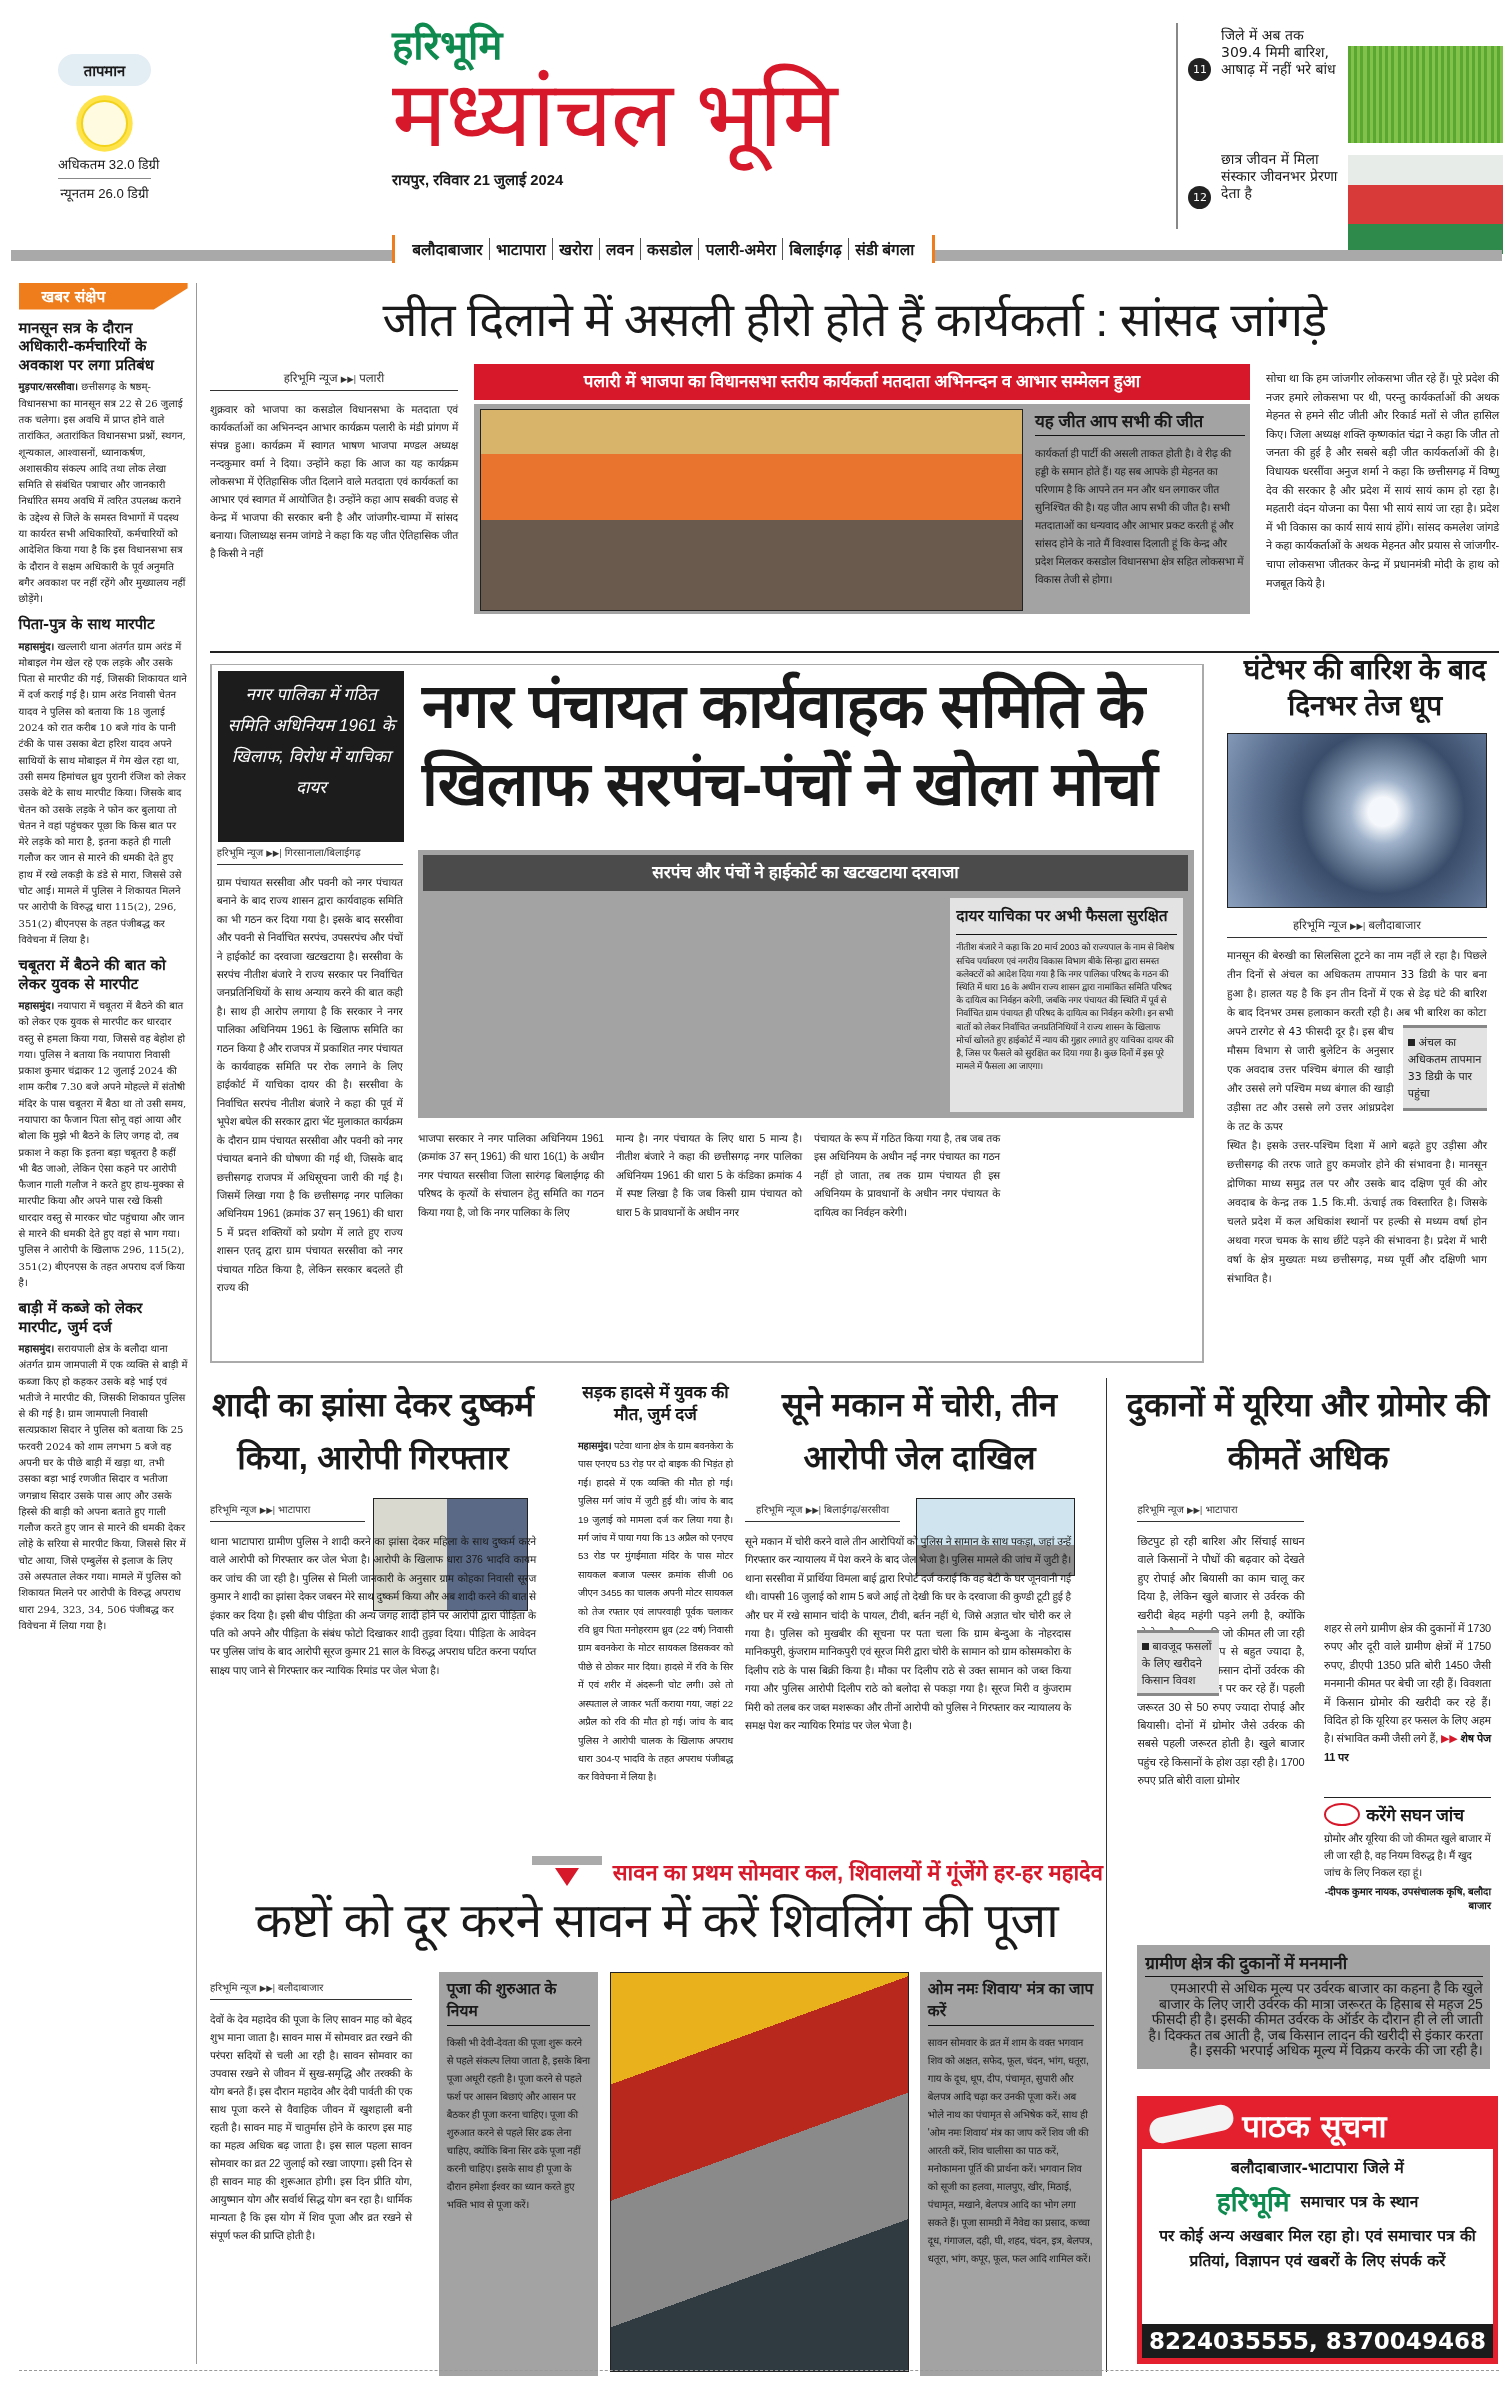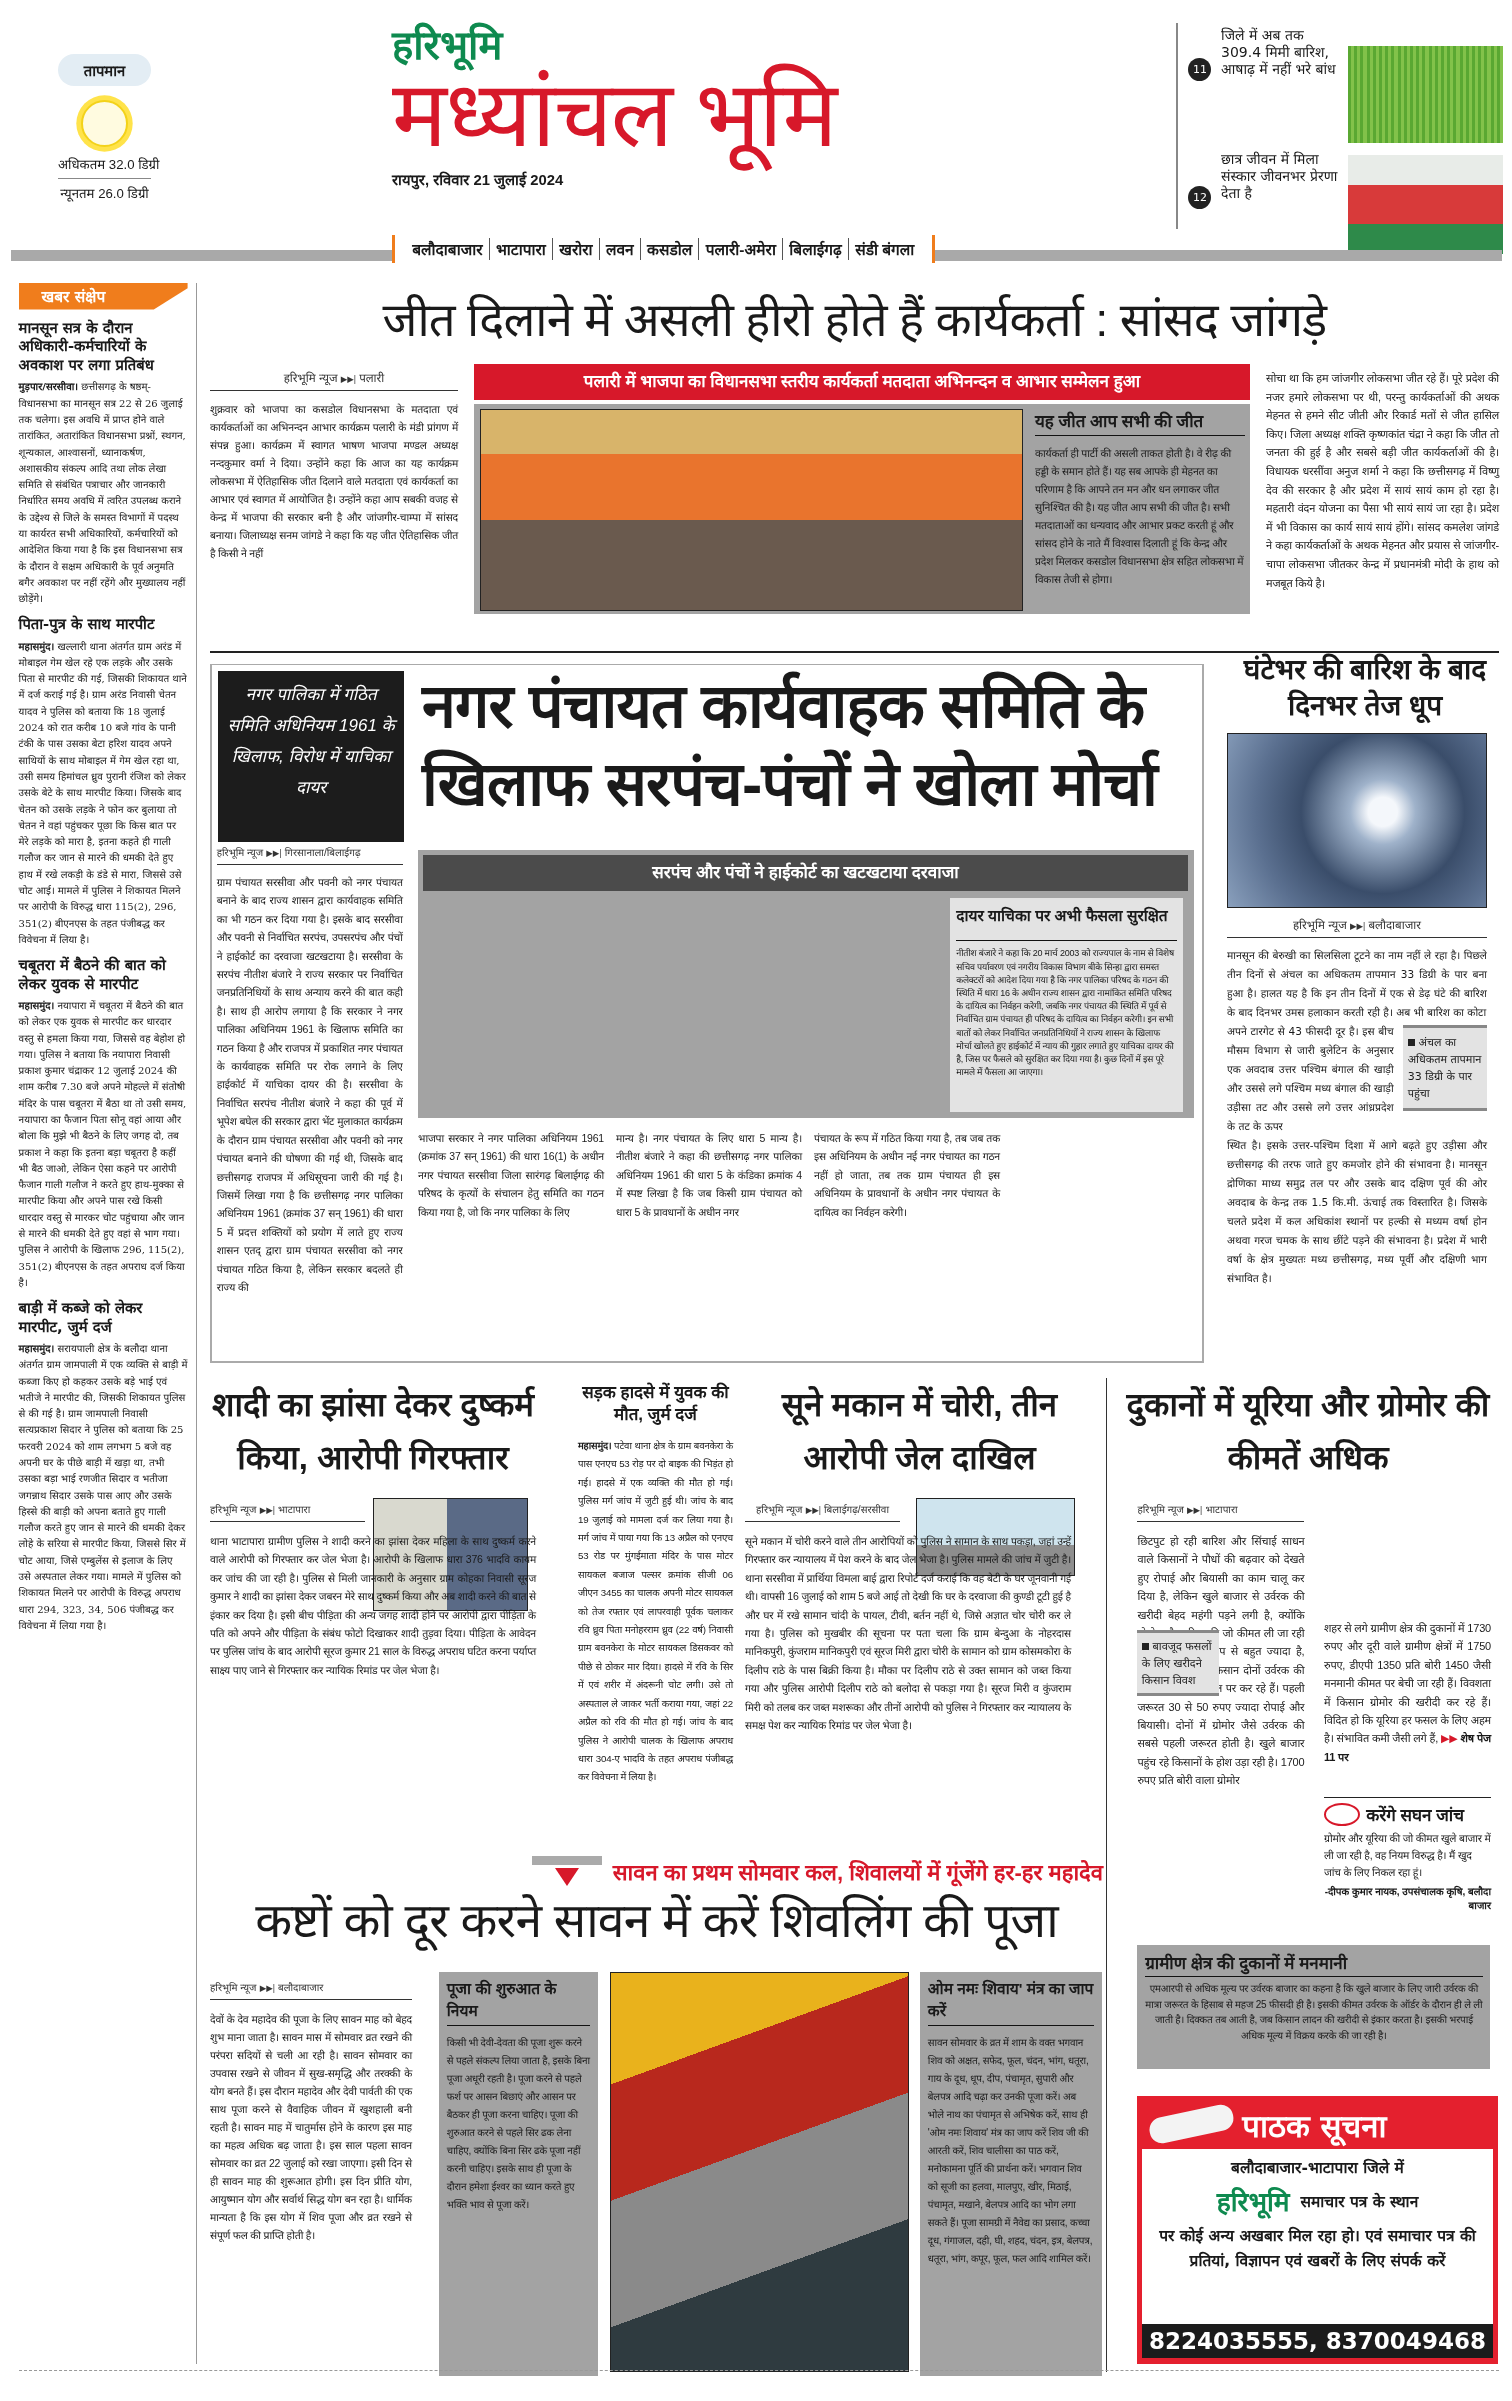--- a/index.html
+++ b/index.html
@@ -103,21 +103,21 @@
   <h1 class="cond" style="position:absolute;left:210px;top:6.2px;font-size:61px;line-height:70px;font-weight:bold;letter-spacing:-0.8px;white-space:nowrap;">नगर पंचायत कार्यवाहक समिति के</h1>
   <h1 class="cond" style="position:absolute;left:210px;top:84px;font-size:61px;line-height:70px;font-weight:bold;letter-spacing:-0.8px;white-space:nowrap;">खिलाफ सरपंच-पंचों ने खोला मोर्चा</h1>
   <div class="byline" style="position:absolute;left:4.7px;top:180px;width:186px;font-size:10px;">
     <span>हरिभूमि न्यूज</span><span class="arr">▶▶|</span><span>गिरसानाला/बिलाईगढ़</span>
   </div>
   <p class="bodyc" style="position:absolute;left:4.7px;top:208px;width:186px;font-size:10.5px;line-height:18.4px;">ग्राम पंचायत सरसीवा और पवनी को नगर पंचायत बनाने के बाद राज्य शासन द्वारा कार्यवाहक समिति का भी गठन कर दिया गया है। इसके बाद सरसीवा और पवनी से निर्वाचित सरपंच, उपसरपंच और पंचों ने हाईकोर्ट का दरवाजा खटखटाया है। सरसीवा के सरपंच नीतीश बंजारे ने राज्य सरकार पर निर्वाचित जनप्रतिनिधियों के साथ अन्याय करने की बात कही है। साथ ही आरोप लगाया है कि सरकार ने नगर पालिका अधिनियम 1961 के खिलाफ समिति का गठन किया है और राजपत्र में प्रकाशित नगर पंचायत के कार्यवाहक समिति पर रोक लगाने के लिए हाईकोर्ट में याचिका दायर की है। सरसीवा के निर्वाचित सरपंच नीतीश बंजारे ने कहा की पूर्व में भूपेश बघेल की सरकार द्वारा भेंट मुलाकात कार्यक्रम के दौरान ग्राम पंचायत सरसीवा और पवनी को नगर पंचायत बनाने की घोषणा की गई थी, जिसके बाद छत्तीसगढ़ राजपत्र में अधिसूचना जारी की गई है। जिसमें लिखा गया है कि छत्तीसगढ़ नगर पालिका अधिनियम 1961 (क्रमांक 37 सन् 1961) की धारा 5 में प्रदत्त शक्तियों को प्रयोग में लाते हुए राज्य शासन एतद् द्वारा ग्राम पंचायत सरसीवा को नगर पंचायत गठित किया है, लेकिन सरकार बदलते ही राज्य की</p>
 
   <div class="ltblue" style="position:absolute;left:206px;top:185px;width:776px;height:268px;"></div>
   <div class="cond" style="position:absolute;left:211px;top:190px;width:765px;height:36px;background:#4b4b4b;color:#fff;font-size:17px;line-height:36px;text-align:center;font-weight:bold;">सरपंच और पंचों ने हाईकोर्ट का खटखटाया दरवाजा</div>
   <div class="sidebox" style="position:absolute;left:738px;top:233px;width:233px;height:214px;padding:6.2px;">
-    <h4 class="cond" style="font-size:15.5px;line-height:23px;border-bottom:1.6px solid #111;padding-bottom:13px;margin-bottom:6.2px;">दायर याचिका पर अभी फैसला सुरक्षित</h4>
+    <h4 class="cond" style="font-size:15.5px;line-height:23px;border-bottom:1.6px solid #111;padding-bottom:7px;margin-bottom:6.2px;">दायर याचिका पर अभी फैसला सुरक्षित</h4>
     <p class="bodyc" style="font-size:9px;line-height:13.2px;text-align:left;">नीतीश बंजारे ने कहा कि 20 मार्च 2003 को राज्यपाल के नाम से विशेष सचिव पर्यावरण एवं नगरीय विकास विभाग बीके सिन्हा द्वारा समस्त कलेक्टरों को आदेश दिया गया है कि नगर पालिका परिषद के गठन की स्थिति में धारा 16 के अधीन राज्य शासन द्वारा नामांकित समिति परिषद के दायित्व का निर्वहन करेगी, जबकि नगर पंचायत की स्थिति में पूर्व से निर्वाचित ग्राम पंचायत ही परिषद के दायित्व का निर्वहन करेगी। इन सभी बातों को लेकर निर्वाचित जनप्रतिनिधियों ने राज्य शासन के खिलाफ मोर्चा खोलते हुए हाईकोर्ट में न्याय की गुहार लगाते हुए याचिका दायर की है, जिस पर फैसले को सुरक्षित कर दिया गया है। कुछ दिनों में इस पूरे मामले में फैसला आ जाएगा।</p>
   </div>
   <p class="bodyc" style="position:absolute;left:206px;top:464px;width:186px;font-size:10.5px;line-height:18.4px;">भाजपा सरकार ने नगर पालिका अधिनियम 1961 (क्रमांक 37 सन् 1961) की धारा 16(1) के अधीन नगर पंचायत सरसीवा जिला सारंगढ़ बिलाईगढ़ की परिषद के कृत्यों के संचालन हेतु समिति का गठन किया गया है, जो कि नगर पालिका के लिए</p>
   <p class="bodyc" style="position:absolute;left:404px;top:464px;width:186px;font-size:10.5px;line-height:18.4px;">मान्य है। नगर पंचायत के लिए धारा 5 मान्य है। नीतीश बंजारे ने कहा की छत्तीसगढ़ नगर पालिका अधिनियम 1961 की धारा 5 के कंडिका क्रमांक 4 में स्पष्ट लिखा है कि जब किसी ग्राम पंचायत को धारा 5 के प्रावधानों के अधीन नगर</p>
   <p class="bodyc" style="position:absolute;left:602px;top:464px;width:186px;font-size:10.5px;line-height:18.4px;">पंचायत के रूप में गठित किया गया है, तब जब तक इस अधिनियम के अधीन नई नगर पंचायत का गठन नहीं हो जाता, तब तक ग्राम पंचायत ही इस अधिनियम के प्रावधानों के अधीन नगर पंचायत के दायित्व का निर्वहन करेगी।</p>
 </div>
 
 <div class="abs" style="left:1227px;top:644px;width:276px;height:714px;">
   <h2 class="cond" style="font-size:28px;line-height:36px;text-align:center;font-weight:bold;margin-top:7.8px;">घंटेभर की बारिश के बाद दिनभर तेज धूप</h2>
   <div style="margin-top:9.3px;width:260px;height:175px;border:0.8px solid #222;background:radial-gradient(circle at 60% 45%,#f4f7fb 0 8%,#9fb2ca 18%,#3a4d6a 45%,#5b7090 70%,#8aa0bd 100%);"></div>
@@ -174,21 +174,21 @@
   <div style="position:absolute;left:206px;top:419px;width:167px;border-top:1.6px solid #222;padding-top:4.7px;">
     <div style="display:flex;align-items:center;gap:6.2px;">
       <span style="display:inline-block;width:36px;height:23px;border:2.3px solid #d7182a;border-radius:50%;"></span>
       <h4 class="cond" style="font-size:17px;">करेंगे सघन जांच</h4>
     </div>
     <p class="bodyc" style="font-size:10.5px;line-height:17px;text-align:left;margin-top:4.7px;">ग्रोमोर और यूरिया की जो कीमत खुले बाजार में ली जा रही है, वह नियम विरुद्ध है। मैं खुद जांच के लिए निकल रहा हूं।</p>
     <p class="cond" style="font-size:10px;text-align:right;margin-top:3.1px;font-weight:bold;">-दीपक कुमार नायक, उपसंचालक कृषि, बलौदा बाजार</p>
   </div>
   <div class="ltblue" style="position:absolute;left:19.4px;top:567px;width:353px;height:124px;padding:6.2px 7.8px;">
     <h4 class="cond" style="font-size:17px;border-bottom:1.6px solid #111;padding-bottom:1.6px;margin-bottom:4.7px;">ग्रामीण क्षेत्र की दुकानों में मनमानी</h4>
-    <p class="bodyc" style="font-size:10px;line-height:15.5px;text-align:center;">एमआरपी से अधिक मूल्य पर उर्वरक बाजार का कहना है कि खुले बाजार के लिए जारी उर्वरक की मात्रा जरूरत के हिसाब से महज 25 फीसदी ही है। इसकी कीमत उर्वरक के ऑर्डर के दौरान ही ले ली जाती है। दिक्कत तब आती है, जब किसान लादन की खरीदी से इंकार करता है। इसकी भरपाई अधिक मूल्य में विक्रय करके की जा रही है।</p>
+    <p class="bodyc" style="font-size:14px;line-height:15.5px;text-align:right;">एमआरपी से अधिक मूल्य पर उर्वरक बाजार का कहना है कि खुले बाजार के लिए जारी उर्वरक की मात्रा जरूरत के हिसाब से महज 25 फीसदी ही है। इसकी कीमत उर्वरक के ऑर्डर के दौरान ही ले ली जाती है। दिक्कत तब आती है, जब किसान लादन की खरीदी से इंकार करता है। इसकी भरपाई अधिक मूल्य में विक्रय करके की जा रही है।</p>
   </div>
 </div>
 
 <div class="abs sidebox" style="left:1137px;top:1630px;width:82px;border-top:3.1px solid #888;border-bottom:3.1px solid #888;padding:4.7px;font-size:11px;line-height:17px;">
   <span style="display:inline-block;width:7px;height:7px;background:#222;margin-right:3.9px;"></span><span>बावजूद फसलों के लिए खरीदने किसान विवश</span>
 </div>
 
 <div class="abs" style="left:210px;top:1856px;width:893px;height:528px;">
   <div style="display:flex;align-items:center;gap:11px;justify-content:flex-end;">
     <div style="width:70px;">

